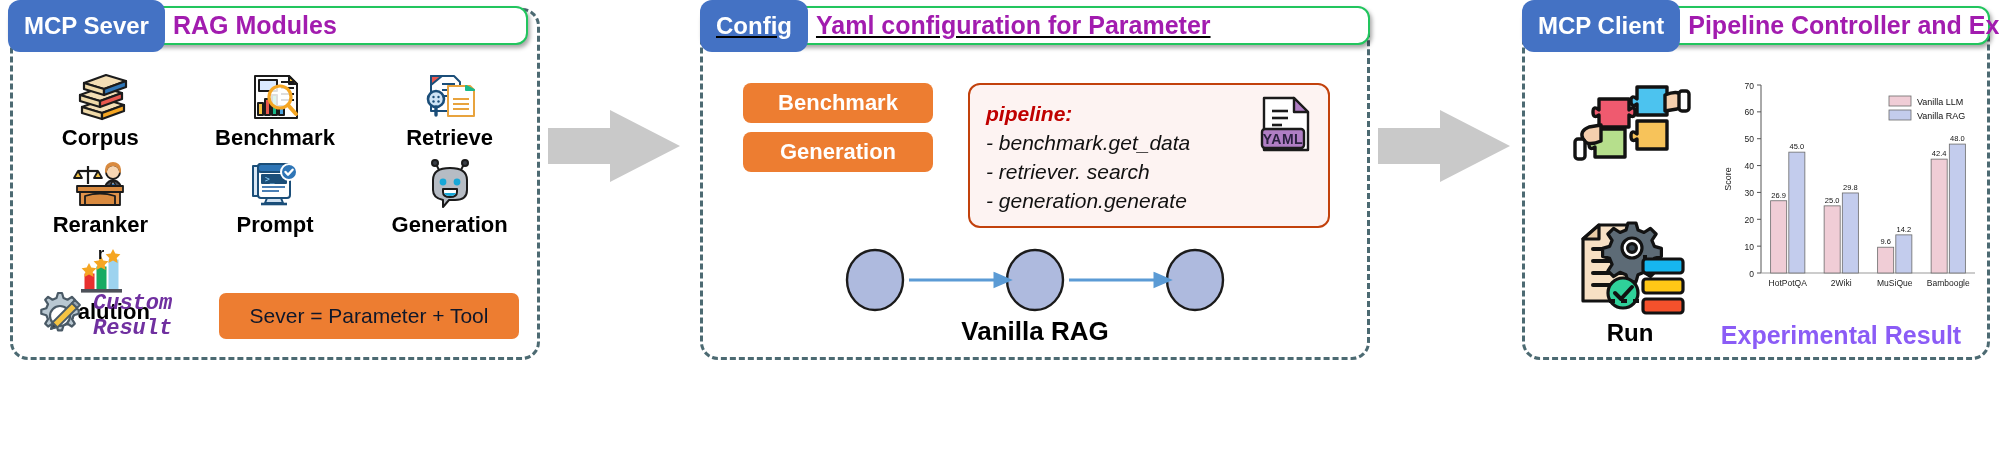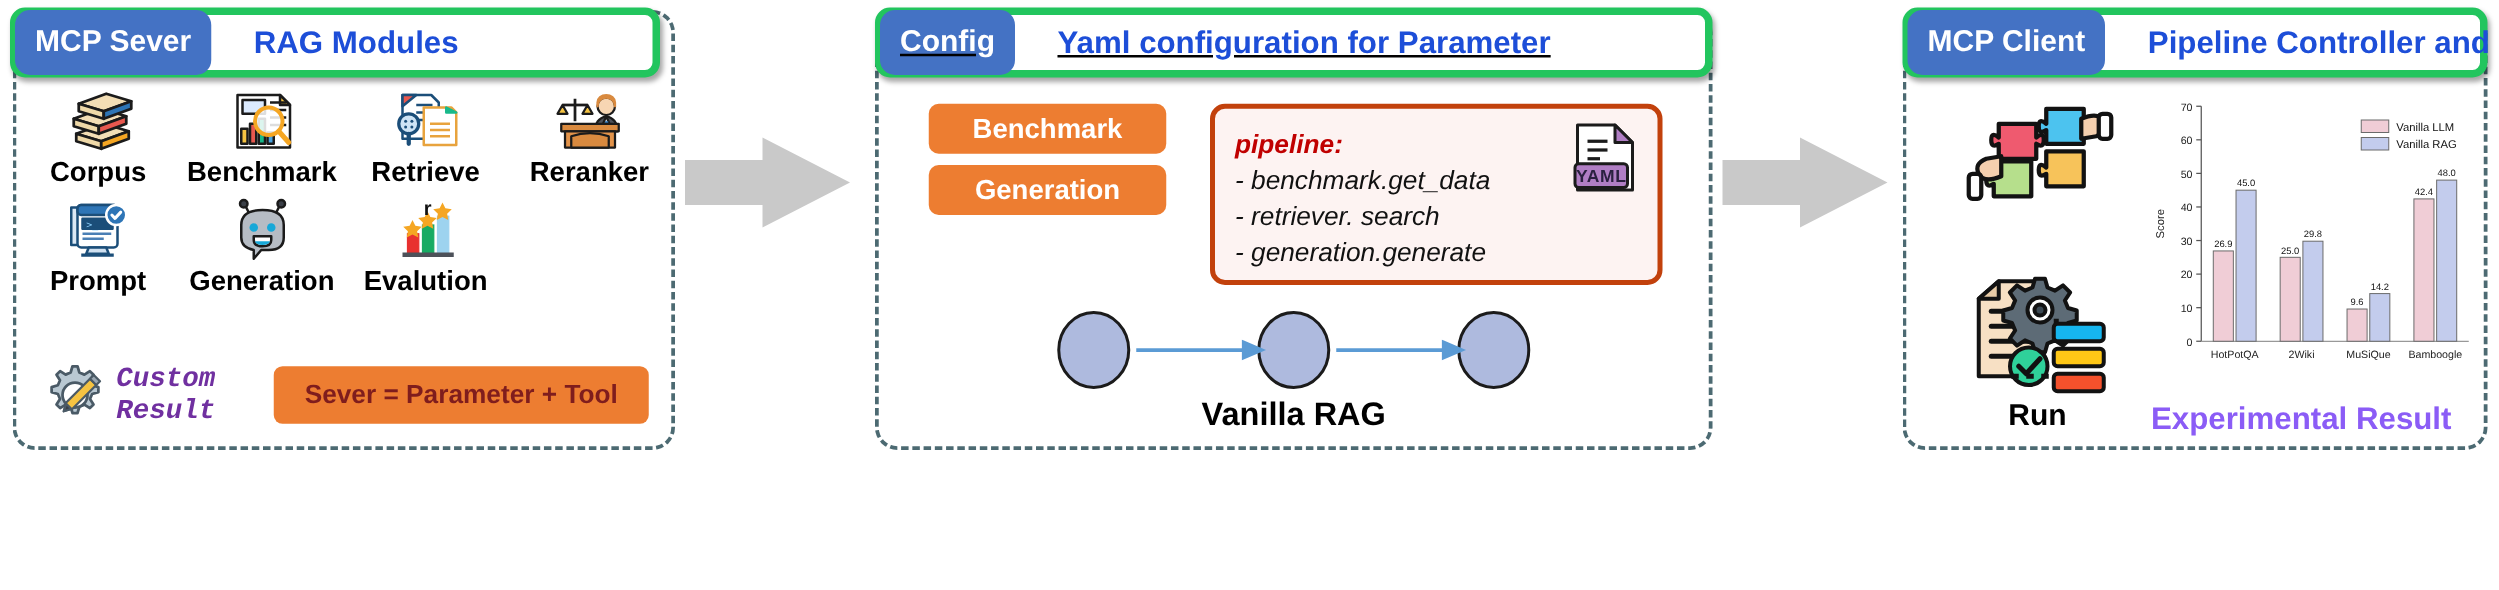--- a/index.html
+++ b/index.html
@@ -23,23 +23,23 @@
     box-sizing:border-box;
   }
   #panel-server{left:10px;  width:530px;}
   #panel-config{left:700px; width:670px; }
   #panel-client{left:1522px;width:468px; }
 
   
   .panel-header{
     position:absolute;
     top:-1px;
-    height:56px;
+    height:39px;
     background:#ffffff;
-    border:6px solid #22c55e;
+    border:2px solid #22c55e;
     border-radius:12px;
     box-shadow:2px 3px 4px rgba(0,0,0,.35);
     display:flex;align-items:center;
     box-sizing:border-box;
     z-index:5;
   }
   #hdr-server{left:8px;  top:6px;  width:520px;}
   #hdr-config{left:700px;top:6px;  width:670px;text-decoration:underline;}
   #hdr-client{left:1522px;top:6px; width:468px;}
 
@@ -50,68 +50,68 @@
     font-size:24px;
     border-radius:12px;
     height:52px;
     display:flex;align-items:center;justify-content:center;
     padding:0 16px;
     margin:0 0 0 -2px;
     white-space:nowrap;
     box-sizing:border-box;
   }
   .hdr-title{
-    color:#1d4ed8;
+    color:#a21caf;
     font-weight:bold;
     font-size:25px;
-    padding-left:34px;
+    padding-left:8px;
     white-space:nowrap;
   }
 
   
   .modules{
     position:absolute;left:0;top:60px;width:100%;
     display:grid;
-    grid-template-columns:repeat(4,1fr);
+    grid-template-columns:repeat(3,1fr);
     grid-auto-rows:83px;
     row-gap:4px;
   }
   .module{
     display:flex;flex-direction:column;align-items:center;justify-content:flex-start;
   }
   .module .glyph{height:52px;display:flex;align-items:center;justify-content:center;}
   .module .m-label{
     font-size:22px;font-weight:bold;color:#000;margin-top:2px;white-space:nowrap;
   }
 
   .custom-row{
     position:absolute;left:18px;bottom:14px;width:494px;
     display:flex;align-items:center;
   }
   .custom-label{
     color:#7030a0;font-weight:bold;font-style:italic;font-size:22px;
     line-height:25px;margin-left:6px;width:110px;font-family:Liberation Mono, monospace;
   }
   .orange-pill{
-    background:#ed7d31;color:#7f1d1d;font-weight:bold;font-size:21px;
+    background:#ed7d31;color:#0f172a;font-weight:normal;font-size:21px;
     border-radius:7px;display:flex;align-items:center;justify-content:center;
     text-align:center;white-space:nowrap;
   }
   #sever-formula{width:300px;height:46px;margin-left:16px;}
 
   
   .cfg-pills{position:absolute;left:40px;top:72px;width:190px;}
   .cfg-pill{
     background:#ed7d31;color:#fff;font-weight:bold;font-size:22px;
     border-radius:8px;height:40px;margin-bottom:9px;
     display:flex;align-items:center;justify-content:center;
   }
   .yaml-box{
     position:absolute;left:265px;top:72px;width:362px;height:145px;
-    background:#fdf3f2;border:4px solid #c2410c;border-radius:12px;
+    background:#fdf3f2;border:2px solid #c2410c;border-radius:12px;
     box-sizing:border-box;
   }
   .yaml-lines{position:absolute;left:16px;top:14px;font-style:italic;font-size:21px;line-height:29px;color:#111;}
   .yaml-head{color:#c00000;font-weight:bold;font-style:italic;}
   .yaml-icon{position:absolute;right:12px;top:10px;}
 
   .rag-flow{position:absolute;left:0;top:235px;width:100%;height:70px;}
   .rag-caption{
     position:absolute;left:0;top:305px;width:100%;
     text-align:center;font-size:26px;font-weight:bold;color:#000;

